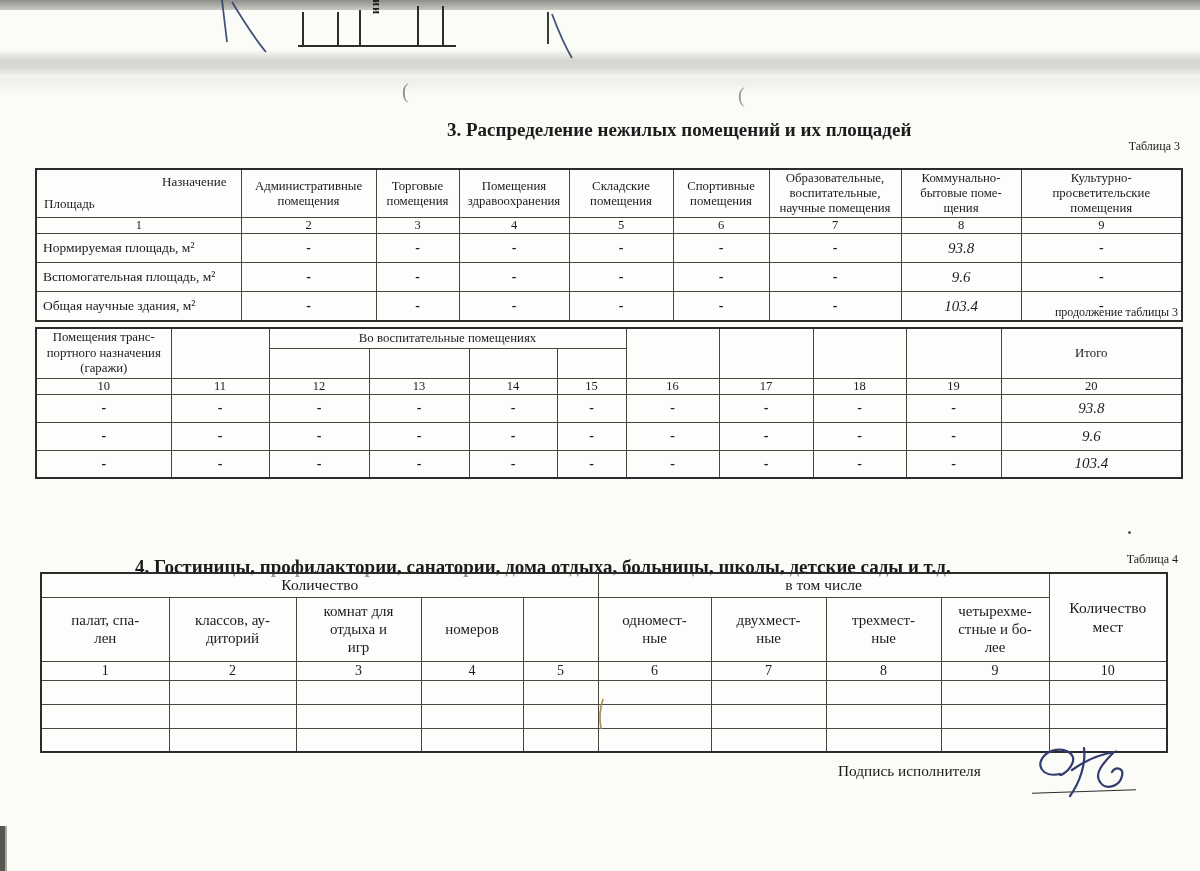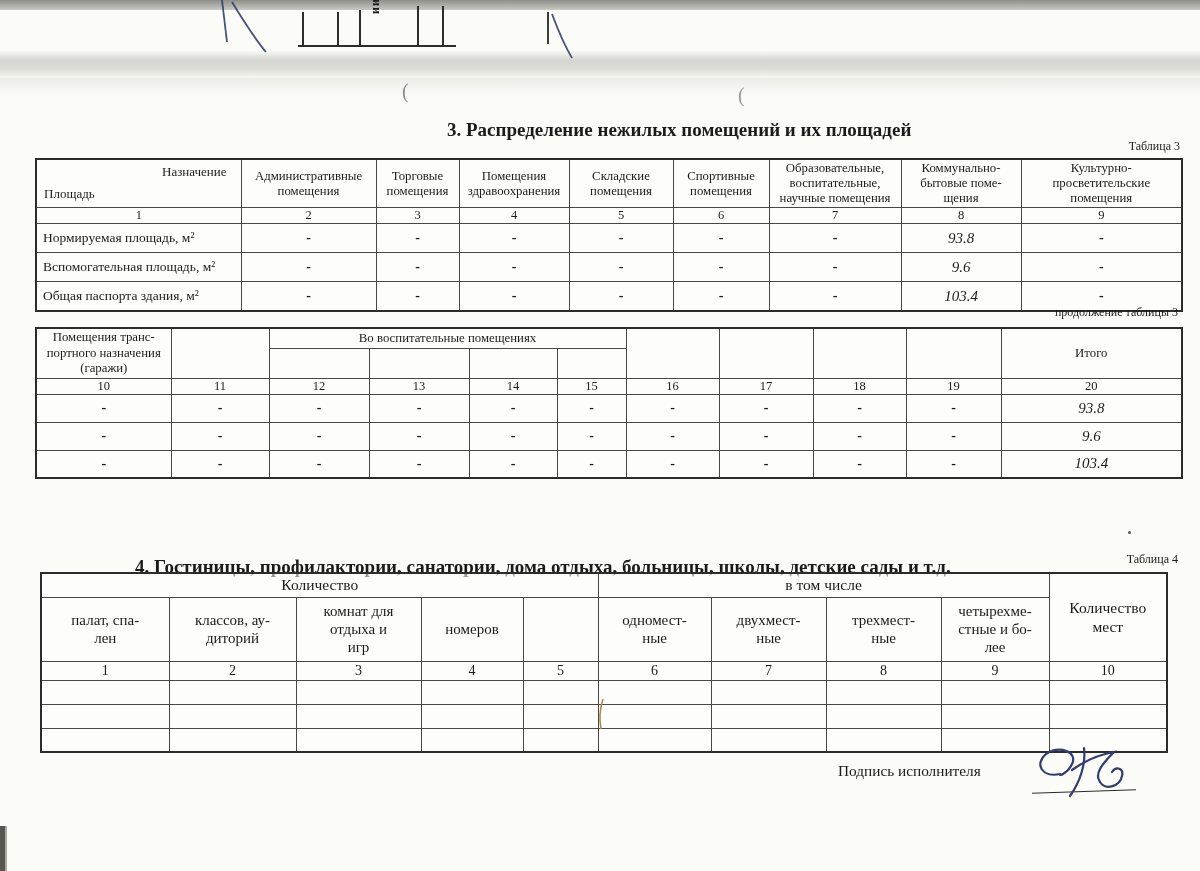--- a/index.html
+++ b/index.html
@@ -92,21 +92,21 @@
   </svg>
   <div class="frag-text">ии</div>
 
   <div class="paren" style="left:402px;top:80px;">(</div>
   <div class="paren" style="left:738px;top:84px;color:#9b9b95;">(</div>
   <div class="dot" style="left:1128px;top:531px;"></div>
 
   <div class="h-sec" style="left:447px;top:119px;">3. Распределение нежилых помещений и их площадей</div>
   <div class="tbl-label" style="right:20px;top:139px;">Таблица 3</div>
 
-  <table class="t3" style="left:35px;top:158px;width:1146px;padding-left:44px;">
+  <table class="t3" style="left:35px;top:168px;width:1146px;padding-left:44px;">
     <colgroup>
       <col style="width:205px">
         <col style="width:135px">
         <col style="width:83px">
         <col style="width:110px">
       <col style="width:104px">
         <col style="width:96px">
         <col style="width:132px">
         <col style="width:120px">
         <col style="width:161px">
@@ -164,21 +164,21 @@
       <td class="dash">-</td>
       <td class="dash">-</td>
       <td class="dash">-</td>
       <td class="dash">-</td>
       <td class="dash">-</td>
       <td class="dash">-</td>
       <td class="val">9.6</td>
       <td class="dash">-</td>
     </tr>
     <tr class="drow">
-      <td class="rowlab">Общая паспорта здания, м²</td>
+      <td class="rowlab">Общая научные здания, м²</td>
       <td class="dash">-</td>
       <td class="dash">-</td>
       <td class="dash">-</td>
       <td class="dash">-</td>
       <td class="dash">-</td>
       <td class="dash">-</td>
       <td class="val">103.4</td>
       <td class="dash">-</td>
     </tr>
   </tbody>

